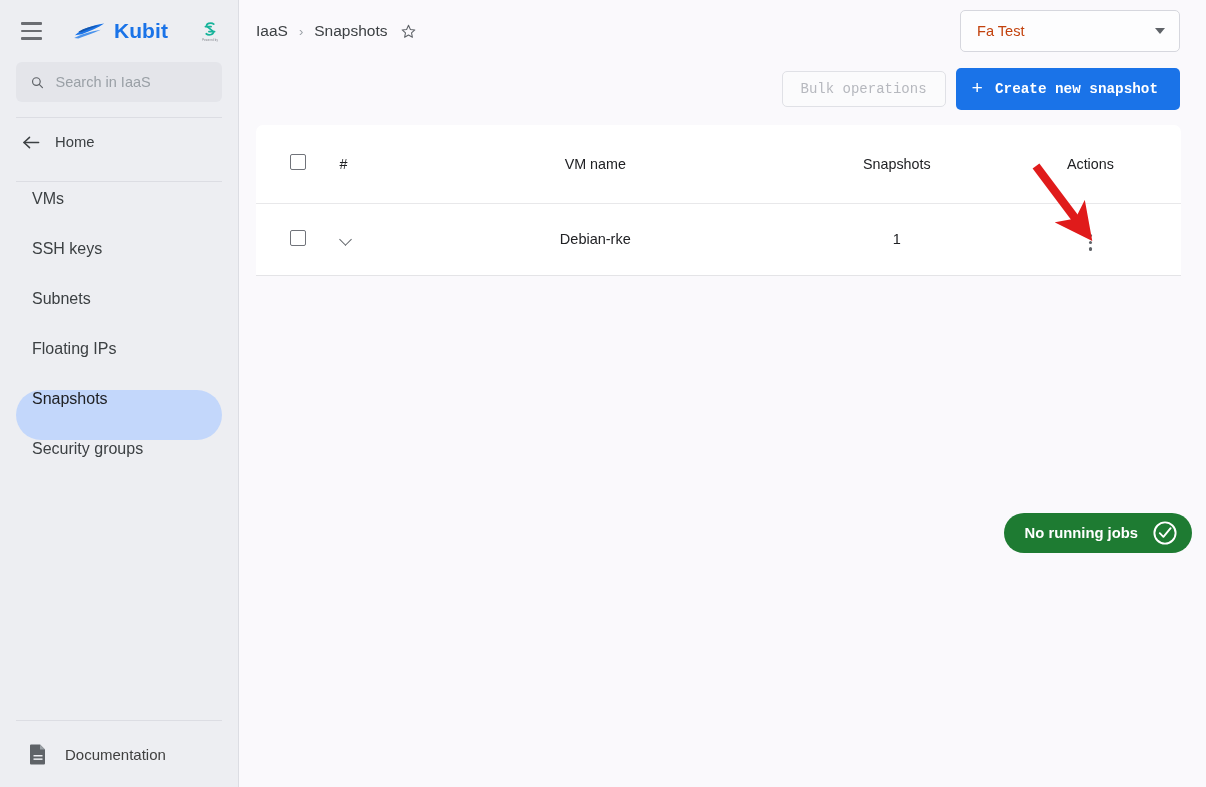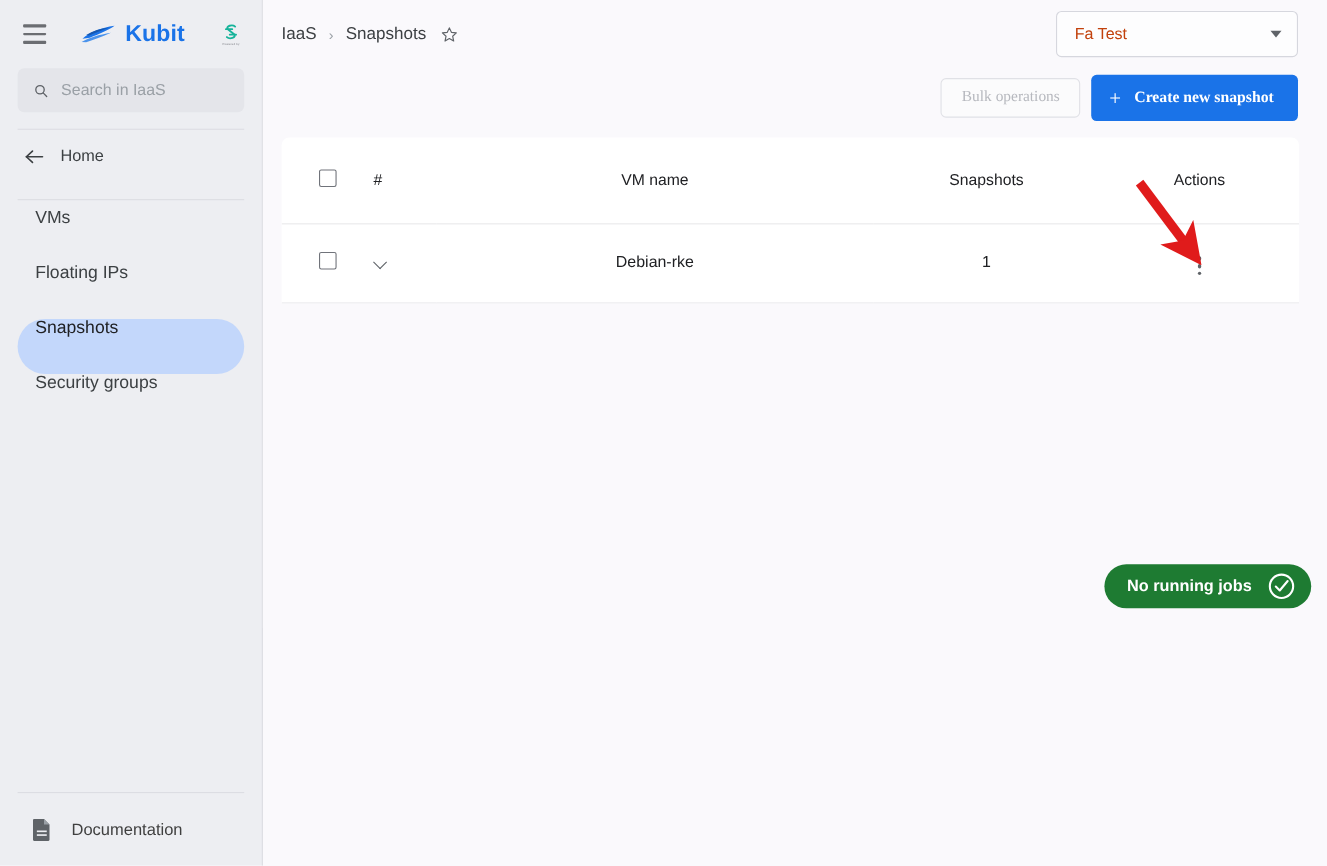--- a/index.html
+++ b/index.html
@@ -122,21 +122,21 @@
     border-left: 5.5px solid transparent;
     border-right: 5.5px solid transparent;
     border-top: 6px solid #5f6368;
   }
 
   .actions-bar {
     display: flex; justify-content: flex-end; align-items: center;
     gap: 10px; padding: 0 26px; height: 54px;
   }
   .btn {
-    font-family: Liberation Serif, serif; font-size: 14px; cursor: pointer;
+    font-family: Liberation Mono, monospace; font-size: 14px; cursor: pointer;
     border-radius: 5px; display: flex; align-items: center;
     justify-content: center;
   }
   .btn-bulk {
     height: 36px; padding: 0 18px;
     background: #fbfbfc; border: 1px solid #e0e1e6;
     color: #b6b8be;
   }
   .btn-create {
     height: 42px; padding: 0 22px 0 16px;
@@ -258,20 +258,26 @@
         <polyline points="9.5,2.5 2.5,9 9.5,15.5" fill="none" stroke="#3c4043" stroke-width="1.9" stroke-linecap="round" stroke-linejoin="round"></polyline>
       </svg>
       <span>Home</span>
     </div>
 
     <div class="sb-divider"></div>
 
     <nav class="nav-list">
       <div class="nav-item">
         <span>VMs</span>
+      </div>
+      <div class="nav-item">
+        <span>SSH keys</span>
+      </div>
+      <div class="nav-item">
+        <span>Subnets</span>
       </div>
       <div class="nav-item">
         <span>Floating IPs</span>
       </div>
       <div class="nav-item active">
         <span>Snapshots</span>
       </div>
       <div class="nav-item">
         <span>Security groups</span>
       </div>

